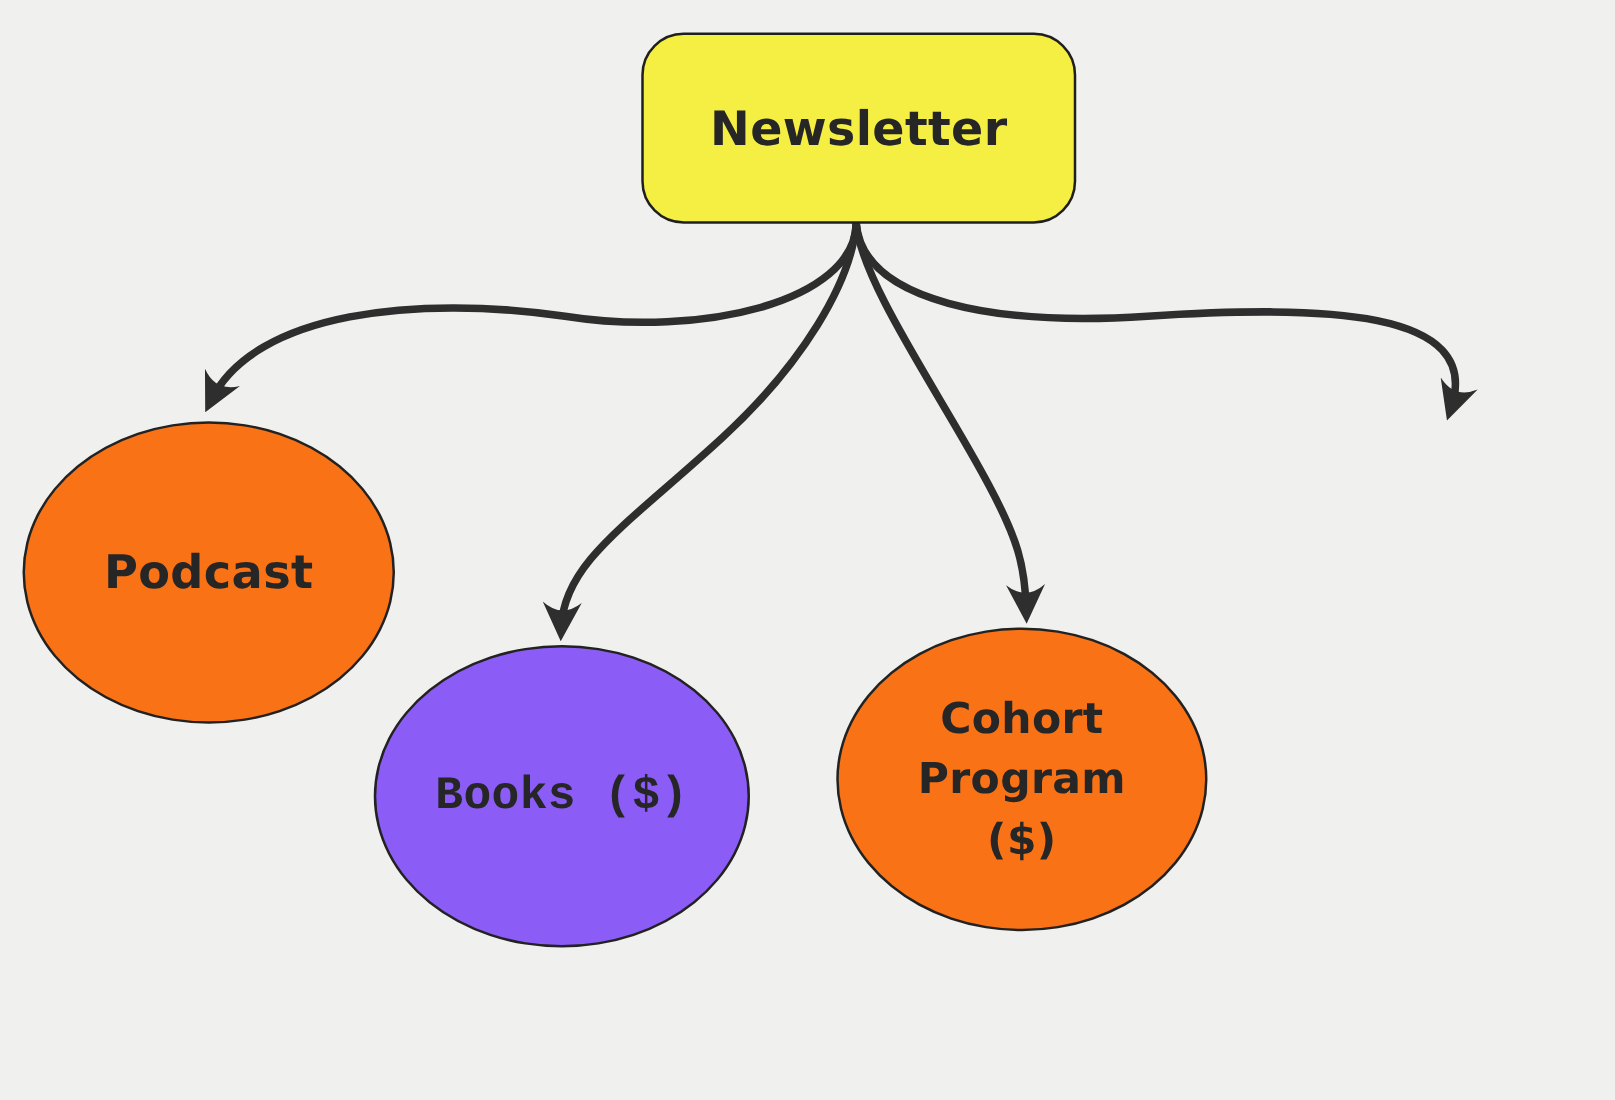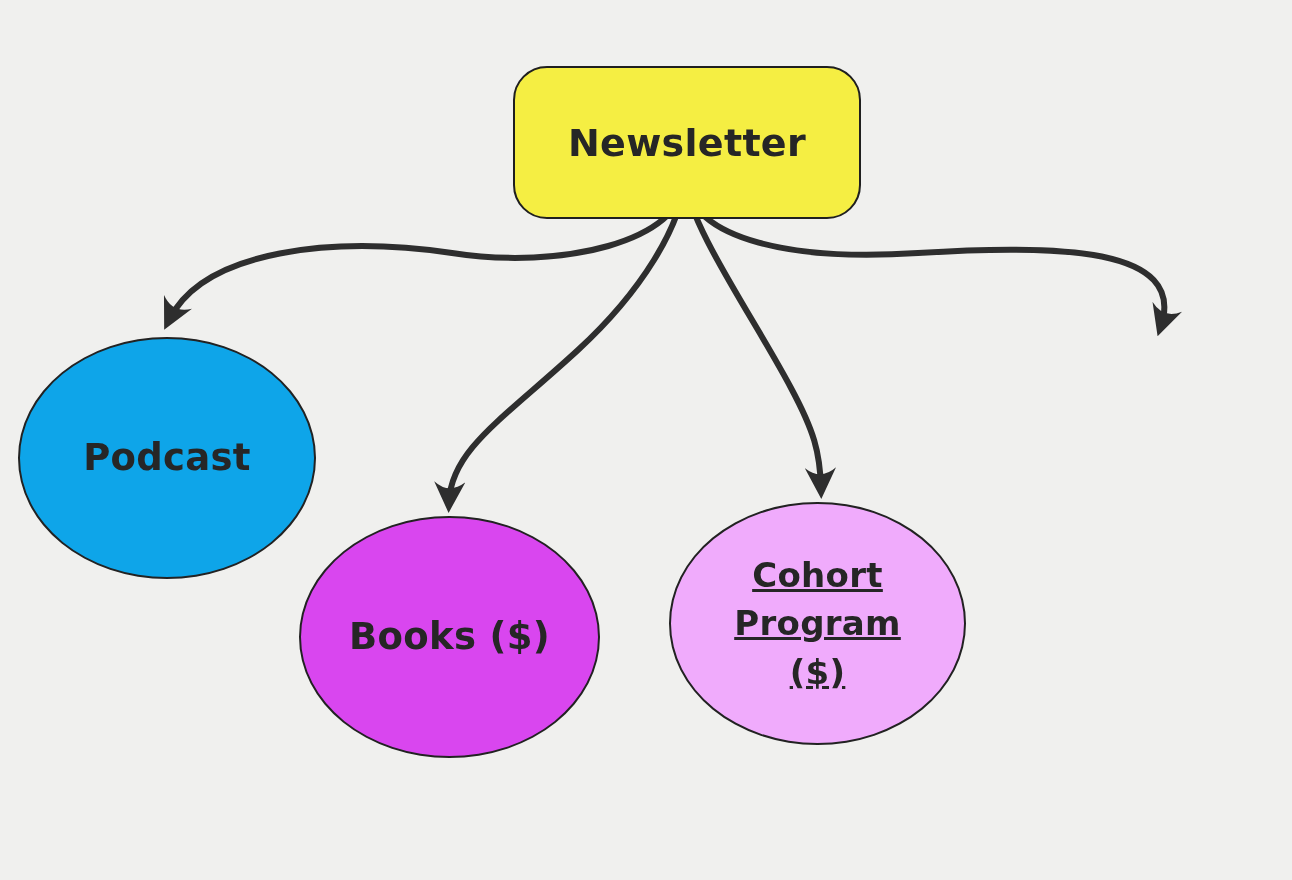--- a/index.html
+++ b/index.html
@@ -93,32 +93,32 @@
       </marker>
     </defs>
     <g fill="none" stroke-width="6" stroke-linecap="round">
       <path d="M 685 179 C 683 242 560 270 452 253 C 335 236 204 249 169 320" marker-end="url(#ah)" stroke="#2E2E2E"></path>
       <path d="M 685 179 C 681 226 642 291 578 350 C 503 419 451 450 449 502" marker-end="url(#ah)" stroke="#2E2E2E"></path>
       <path d="M 685 179 C 689 226 754 318 791 388 C 814 431 820 452 821 488" marker-end="url(#ah)" stroke="#2E2E2E"></path>
       <path d="M 685 179 C 691 242 798 261 918 253 C 1058 244 1187 247 1161 326" marker-end="url(#ah)" stroke="#2E2E2E"></path>
     </g>
   </svg>
 
-  <div class="node rect-node" style="background-color: rgb(245, 238, 67); margin-top: 40px;">
+  <div class="node rect-node" style="background-color: rgb(245, 238, 67);">
     <span class="label">Newsletter</span>
   </div>
 
-  <div class="node ellipse-node podcast-node" style="background-color: #0ea5e9;">
+  <div class="node ellipse-node podcast-node" style="background-color: #f97316;">
     <span class="label">Podcast</span>
   </div>
 
-  <div class="node ellipse-node books-node" style="background-color: #d946ef;">
+  <div class="node ellipse-node books-node" style="background-color: #8b5cf6; font-family: Liberation Mono, monospace;">
     <span class="label">Books ($)</span>
   </div>
 
-  <div class="node ellipse-node cohort-node" style="background-color: #f0abfc; text-decoration: underline;">
+  <div class="node ellipse-node cohort-node" style="background-color: #f97316;">
     <span class="label">Cohort
 Program
 ($)</span>
   </div>
 
 
 </div>
 
 </body></html>

